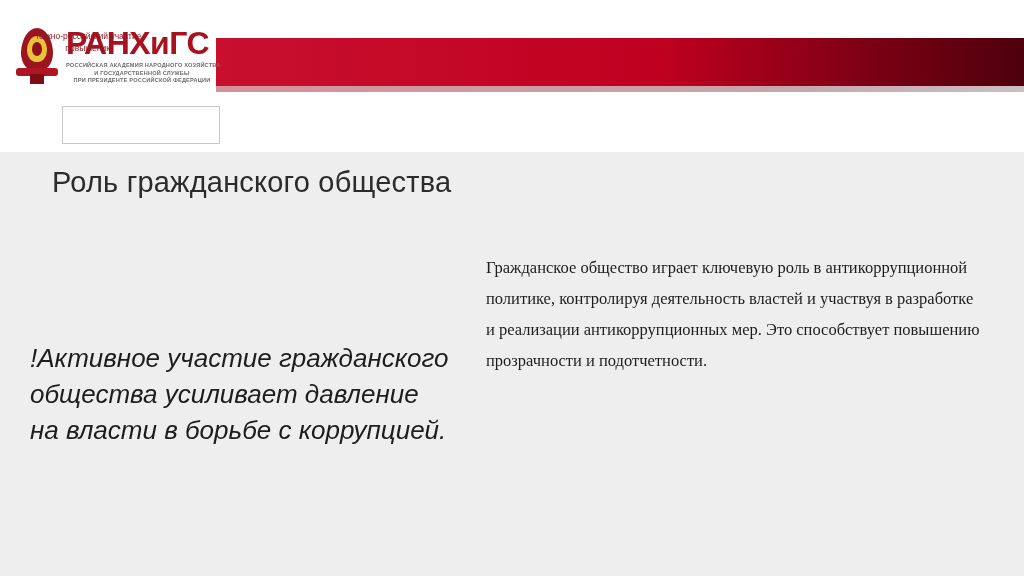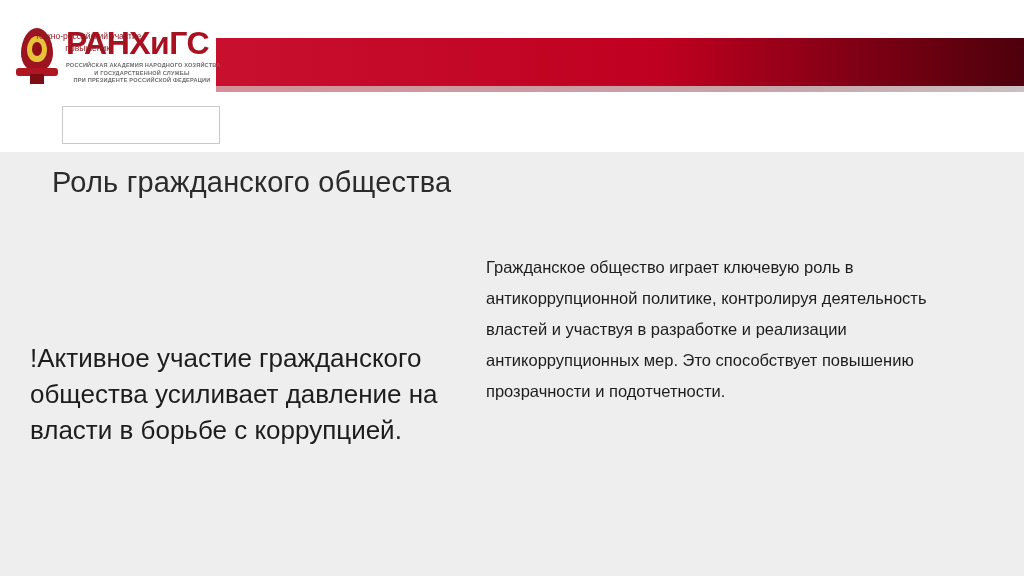--- a/index.html
+++ b/index.html
@@ -171,27 +171,29 @@
     letter-spacing: 0.2px;
     margin-left: 20px;
   }
   .quote {
     position: absolute;
     left: 30px;
     top: 340px;
     width: 420px;
     font-size: 26px;
     line-height: 36px;
+    font-style: italic;
     color: #1d1d1d;
   }
   .right-col {
     position: absolute;
     left: 486px;
     top: 252px;
     width: 500px;
+    font-family: Liberation Serif, serif;
   }
   .right-col p {
     margin: 0 0 18px 0;
     font-size: 16.5px;
     line-height: 31px;
     color: #1d1d1d;
   }
 </style>
 </head>
 <body>

